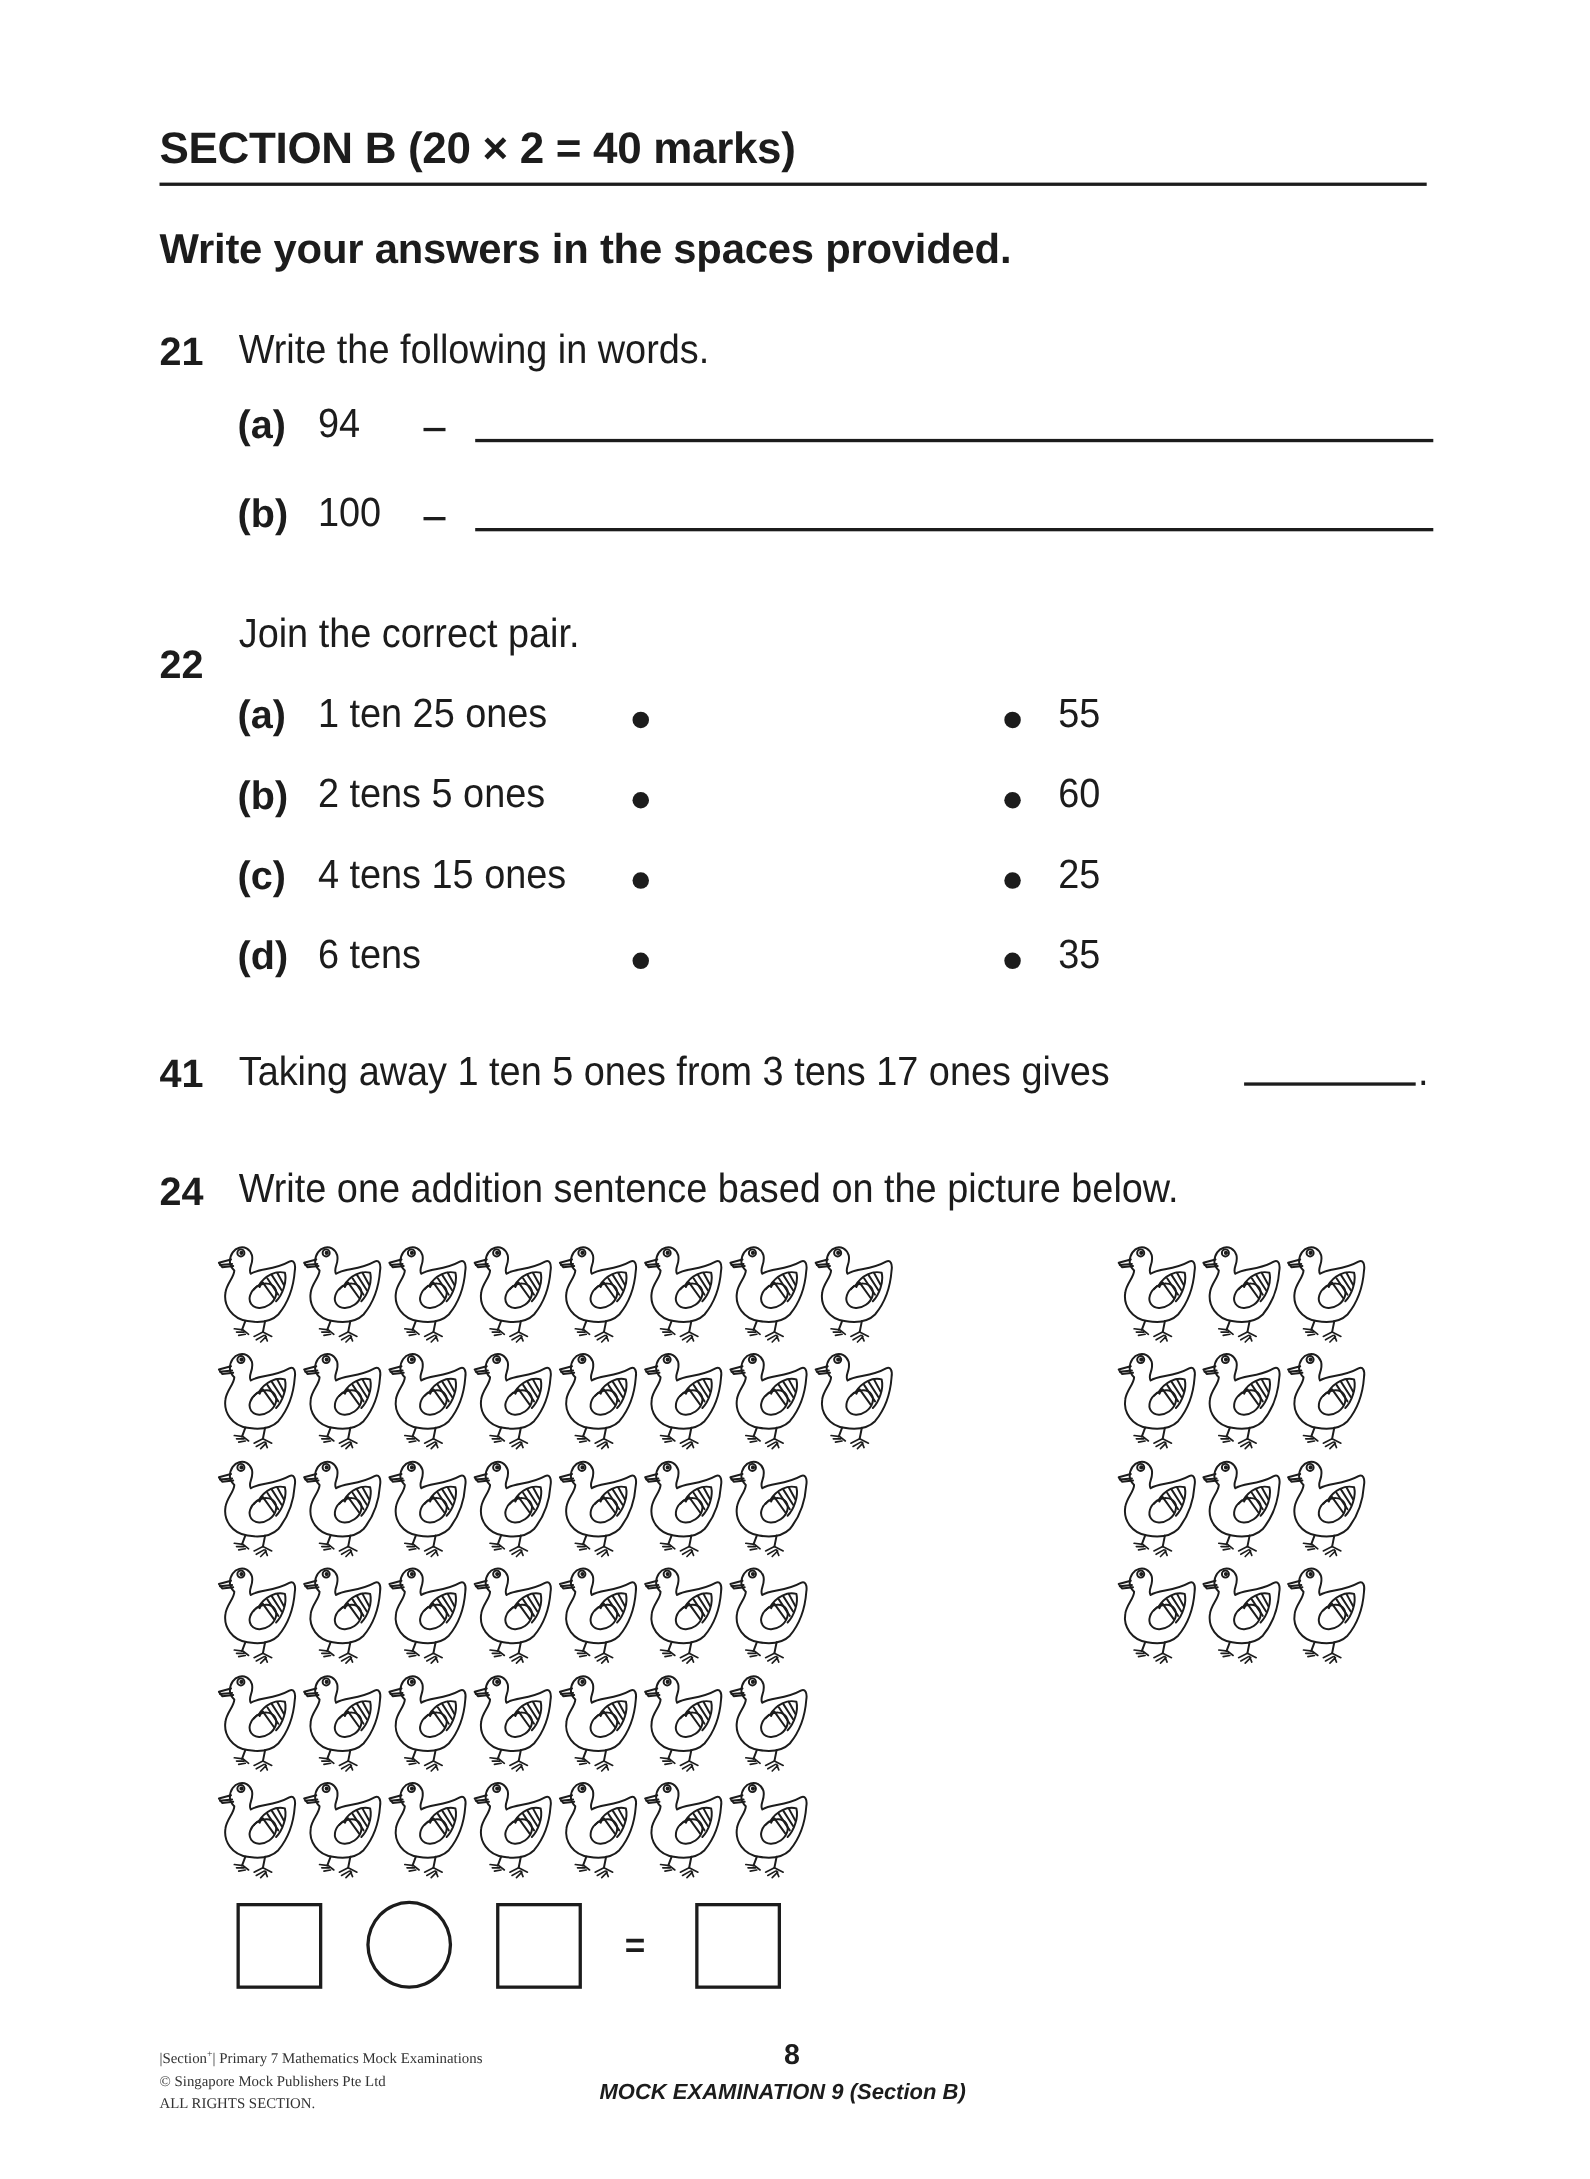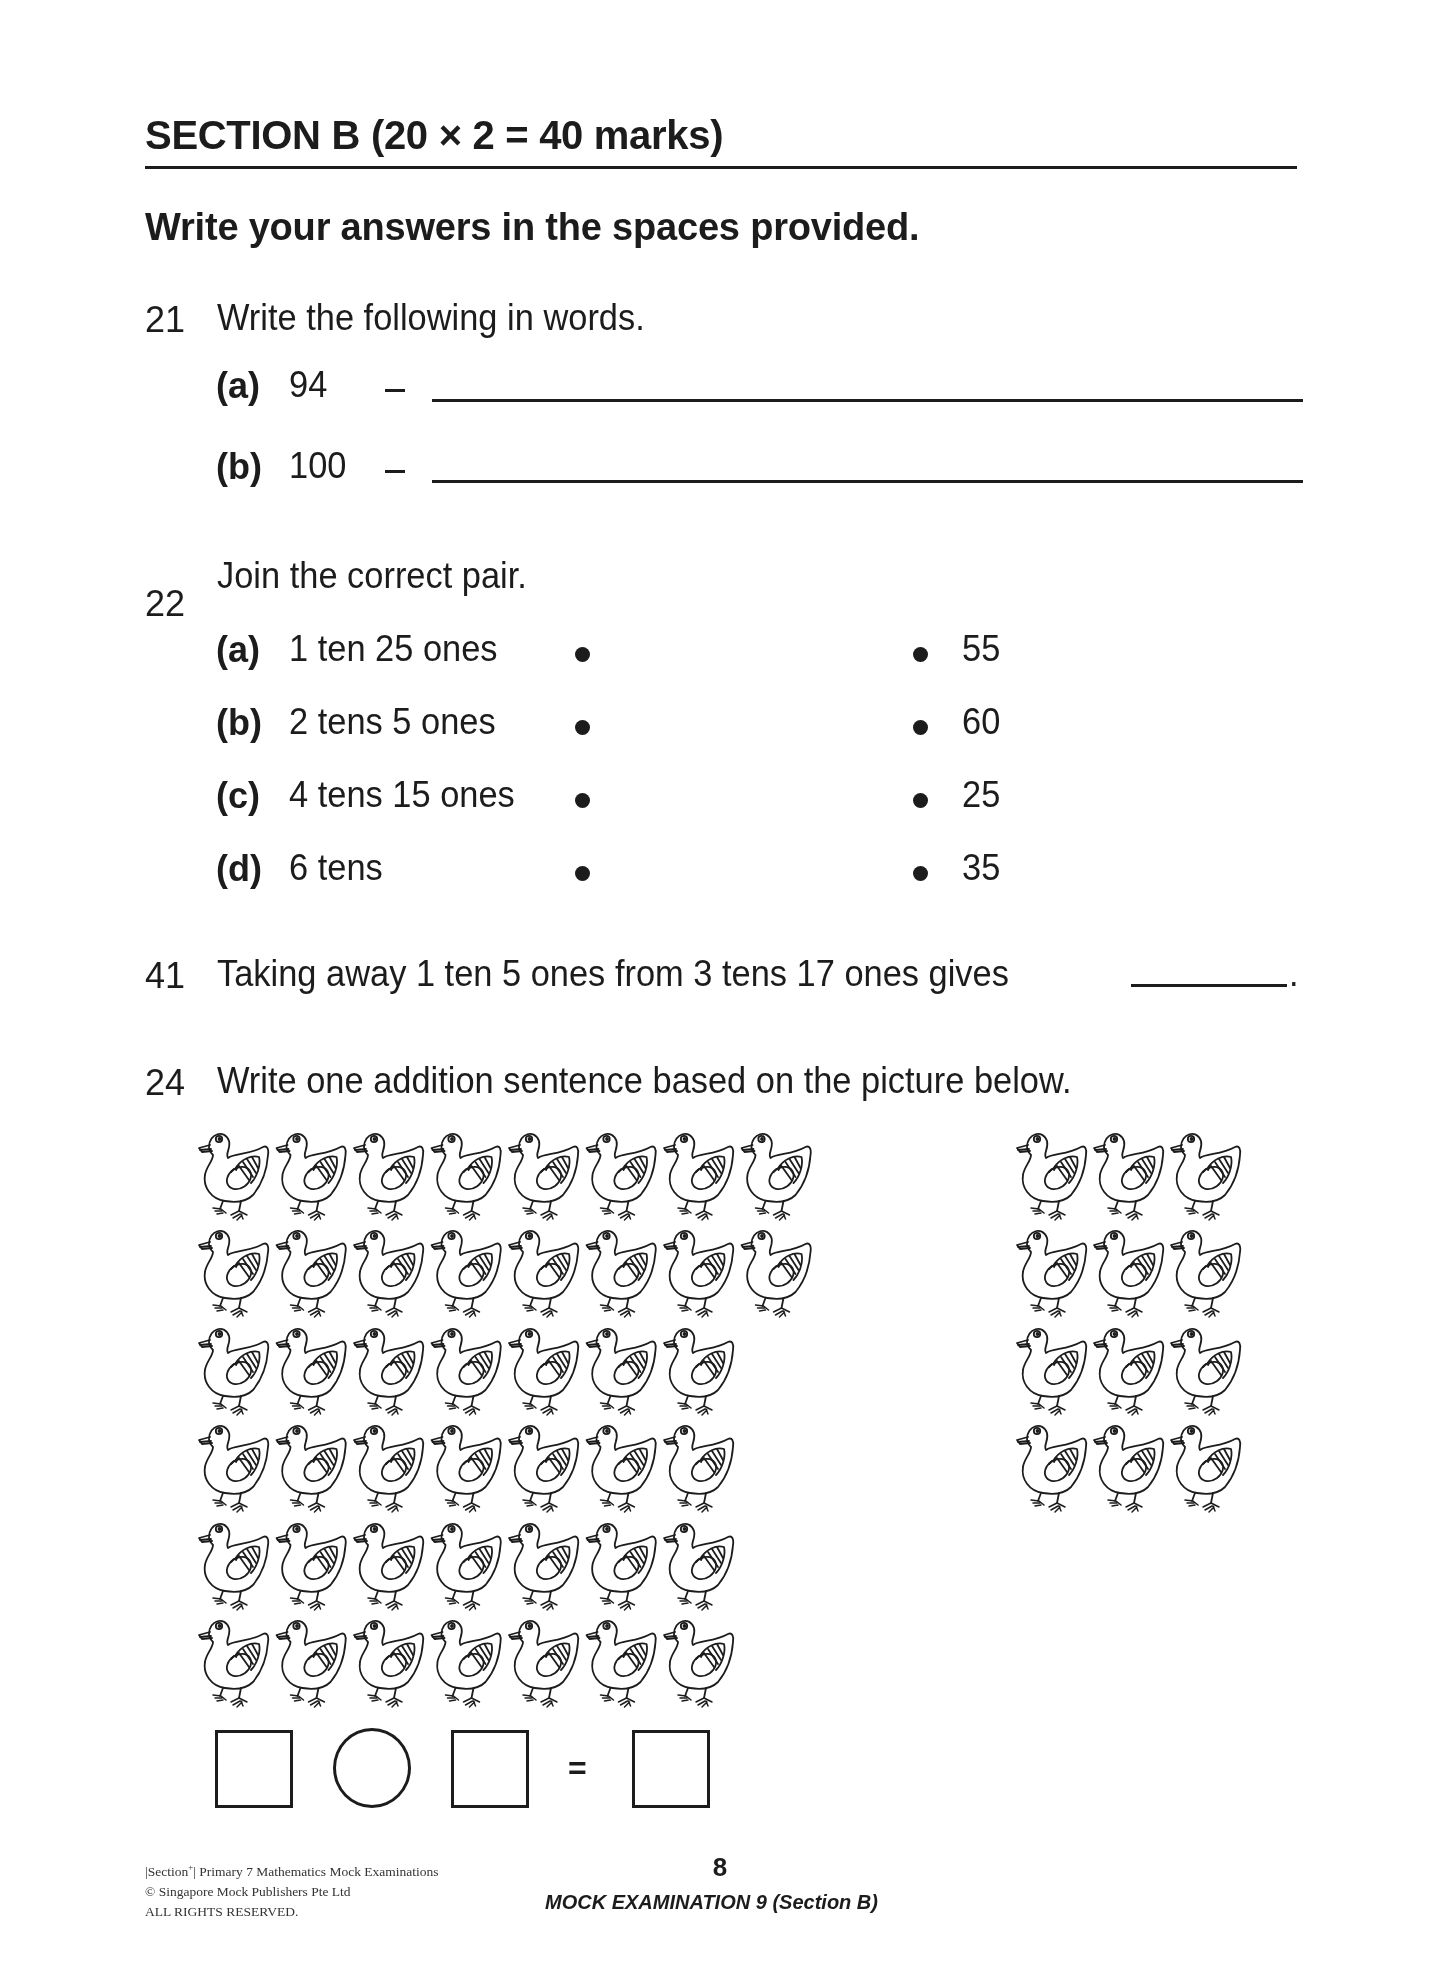--- a/index.html
+++ b/index.html
@@ -2,21 +2,21 @@
 <html><head>
 <meta charset="utf-8">
 <style>
   html, body { margin:0; padding:0; background:#ffffff; }
   body { width:1445px; height:1981px; position:relative; overflow:hidden;
          font-family:"Liberation Sans", sans-serif; color:#1c1c1c; }
   .abs { position:absolute; white-space:nowrap; }
   .section-title { left:145px; top:113px; font-size:40px; font-weight:bold; letter-spacing:-0.3px; }
   .section-rule { left:145px; top:166px; width:1152px; height:3px; background:#1c1c1c; }
   .instruction { left:145px; top:206px; font-size:38px; font-weight:bold; letter-spacing:-0.2px; }
-  .qnum { font-size:36px; font-weight:normal; }
+  .qnum { font-size:36px; font-weight:bold; }
   .qtext { font-size:37px; transform-origin:left top; transform:scaleX(0.93); }
   .sub-label { font-size:36px; font-weight:bold; }
   .sub-text { font-size:37px; transform-origin:left top; transform:scaleX(0.93); }
   .answer-line { height:3px; background:#1c1c1c; }
   .dash { height:3px; background:#1c1c1c; width:20px; }
   .dot { width:15px; height:15px; border-radius:50%; background:#1c1c1c; }
   .box { border:3px solid #1c1c1c; box-sizing:border-box; }
   .oval { border:3px solid #1c1c1c; border-radius:50%; box-sizing:border-box; }
   .eq-sign { font-size:32px; font-weight:bold; }
   .footer-left { font-family:"Liberation Serif", serif; font-size:13.5px; color:#333; line-height:20px; left:145px; top:1857px; }
@@ -203,16 +203,16 @@
     <div class="abs oval" style="left:333px; top:1728px; width:78px; height:80px;"></div>
     <div class="abs box" style="left:451px; top:1730px; width:78px; height:78px;"></div>
     <div class="abs eq-sign" style="left:568px; top:1750px;">=</div>
     <div class="abs box" style="left:632px; top:1730px; width:78px; height:78px;"></div>
   </div>
 </div>
 
 <div class="abs footer-left">
   <div><span>|Section</span><sup style="font-size:9px;">+</sup><span>| Primary 7 Mathematics Mock Examinations</span></div>
   <div>© Singapore Mock Publishers Pte Ltd</div>
-  <div>ALL RIGHTS RESERVED.</div>
+  <div>ALL RIGHTS SECTION.</div>
 </div>
 <div class="abs page-num">8</div>
 <div class="abs footer-right">MOCK EXAMINATION 9 (Section B)</div>
 
 </body></html>

